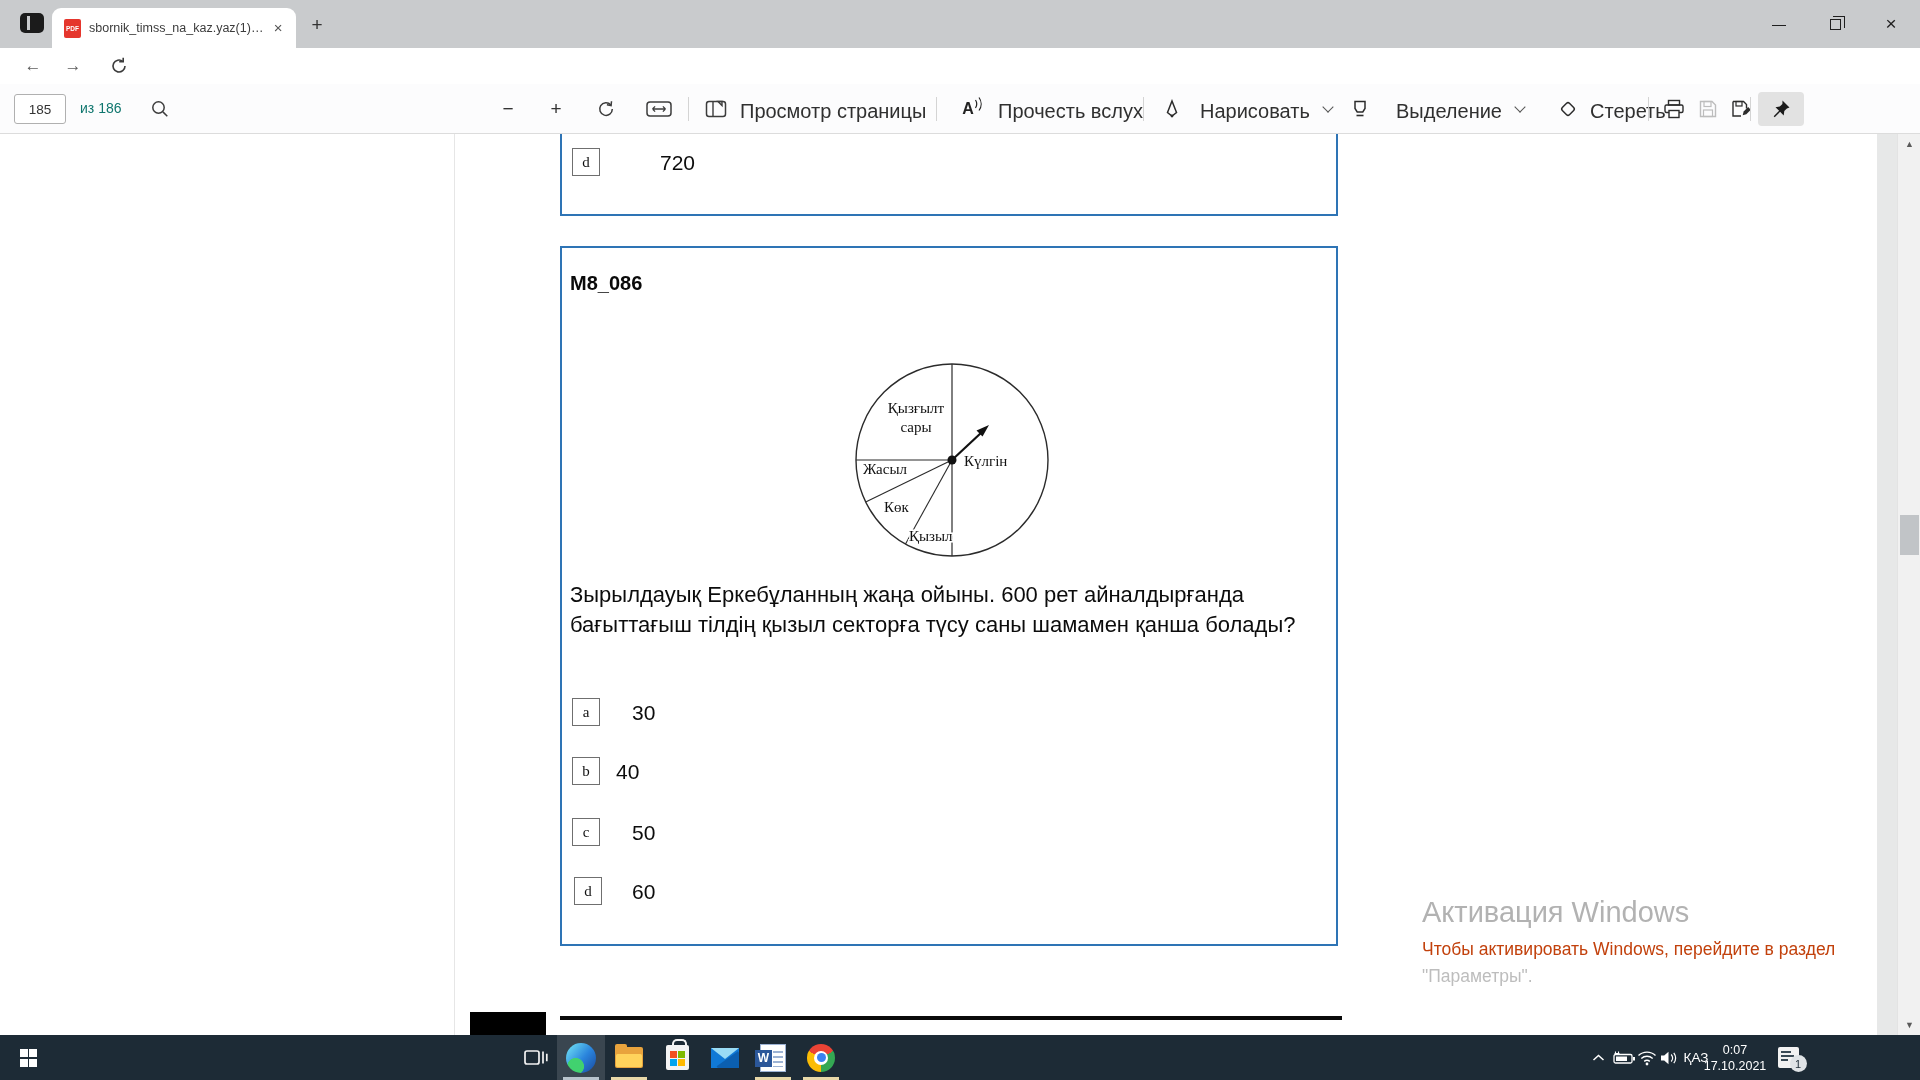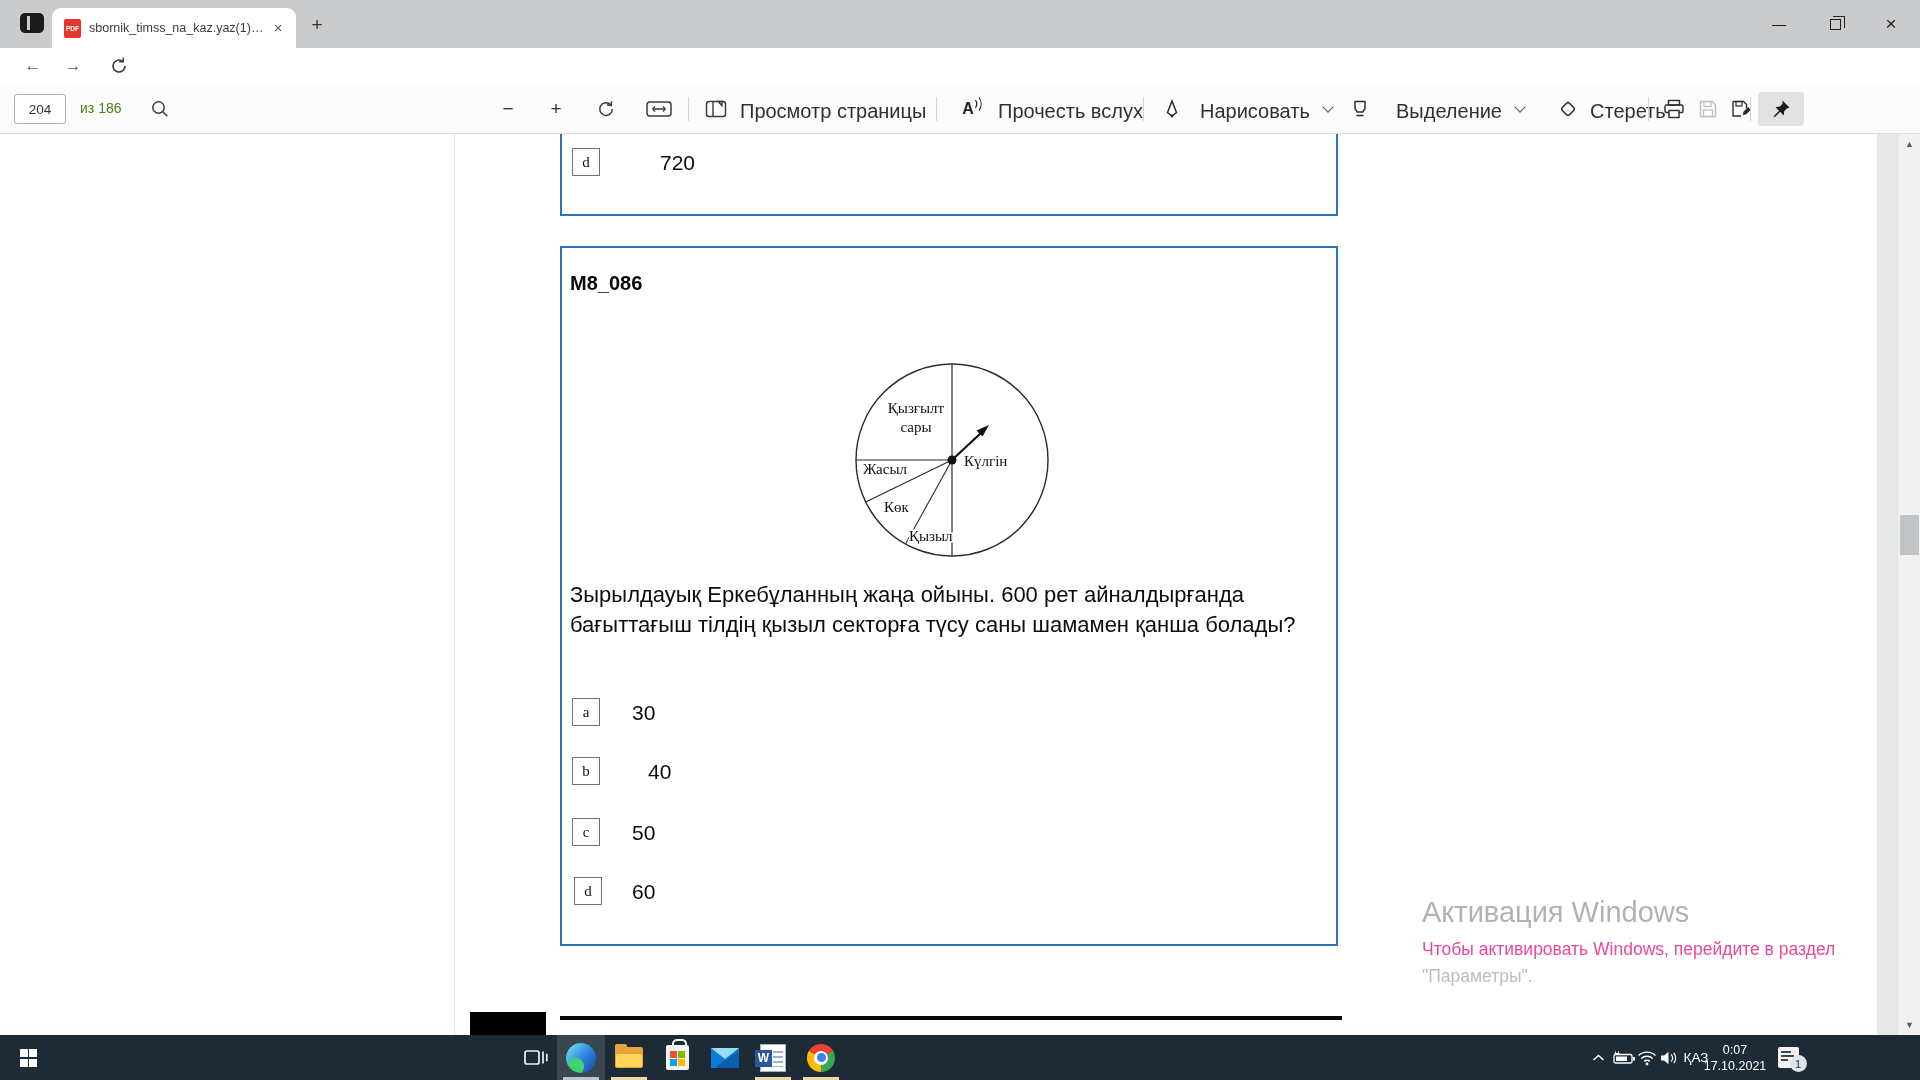--- a/index.html
+++ b/index.html
@@ -49,21 +49,21 @@
   .avatar-c::before { content:""; position:absolute; left:7px; top:4px; width:8px; height:8px; border-radius:50%; background:#8a8f94; }
   .avatar-c::after { content:""; position:absolute; left:3px; top:13px; width:16px; height:10px; border-radius:8px 8px 0 0; background:#8a8f94; }
   .dots { font-size:17px; color:#3c3c3c; letter-spacing:1px; }
 
   
   .pdftoolbar { position:absolute; left:0; top:84px; width:1920px; height:50px; background:#fcfcfd;
                 border-bottom:1px solid #dcdcdc; }
   .pagebox { position:absolute; left:14px; top:10px; width:52px; height:30px; border:1px solid #b0b0b0;
              border-radius:3px; background:#fff; font-size:13.5px; color:#333; display:flex;
              align-items:center; justify-content:center; }
-  .oftotal { position:absolute; left:80px; top:16px; font-size:14px; color:#4d7c0f; }
+  .oftotal { position:absolute; left:80px; top:16px; font-size:14px; color:#0f766e; }
   .t-ic { position:absolute; top:9px; width:32px; height:32px; display:flex; align-items:center; justify-content:center; }
   .t-label { position:absolute; top:16px; font-size:20px; color:#303030; white-space:nowrap; }
   .t-sep { position:absolute; top:13px; width:1px; height:24px; background:#d4d4d4; }
   .zoomglyph { font-size:19px; color:#333; }
   .chev-dn { width:8px; height:8px; border-right:1.6px solid #555; border-bottom:1.6px solid #555;
              transform:rotate(45deg); margin-top:-4px; }
   .pinbtn { position:absolute; left:1758px; top:8px; width:46px; height:34px; background:#e2e2e2;
             border-radius:4px; display:flex; align-items:center; justify-content:center; }
   .readaloud { position:relative; font-size:16px; color:#222; font-weight:bold; }
   .readaloud svg { position:absolute; left:12px; top:-3px; }
@@ -86,21 +86,21 @@
   .qtext { position:absolute; left:570px; top:446px; width:742px; font-size:22px; line-height:30px; color:#0c0c0c; }
 
   .spinner { position:absolute; left:852px; top:226px; }
   .spinner text { font-family:"Liberation Serif",serif; font-size:15px; fill:#111;
                   paint-order:stroke; stroke:#fff; stroke-width:3px; }
 
   .blackrect { position:absolute; left:470px; top:878px; width:76px; height:23px; background:#000; }
   .blackline { position:absolute; left:560px; top:882px; width:782px; height:4px; background:#0a0a0a; }
 
   .wm-title { position:absolute; left:1422px; top:762px; font-size:29px; color:#b2b2b2; }
-  .wm-sub1 { position:absolute; left:1422px; top:805px; font-size:17.5px; color:#ec4899; }
+  .wm-sub1 { position:absolute; left:1422px; top:805px; font-size:17.5px; color:#c2410c; }
   .wm-sub2 { position:absolute; left:1422px; top:832px; font-size:17.5px; color:#bdbdbd; }
 
   .scrollbar { position:absolute; left:1897px; top:0; width:23px; height:901px; background:#f1f1f1;
                border-left:1px solid #e3e3e3; }
   .sb-arrow { position:absolute; left:0; width:23px; text-align:center; font-size:9px; color:#5a5a5a; }
   .sb-thumb { position:absolute; left:2px; top:381px; width:19px; height:40px; background:#c1c4c7; }
 
   
   .taskbar { position:absolute; left:0; top:1035px; width:1920px; height:45px; background:#1d2b36; }
   .startbtn { position:absolute; left:0; top:0; width:56px; height:45px; display:flex; align-items:center; justify-content:center; }
@@ -209,21 +209,21 @@
   </div>
   <div class="bar-icon" style="left:1806px;">
     <span class="avatar-c"></span>
   </div>
   <div class="bar-icon" style="left:1860px;">
     <span class="dots">⋯</span>
   </div>
 </div>
 
 <div class="pdftoolbar">
-  <div class="pagebox">204</div>
+  <div class="pagebox">185</div>
   <div class="oftotal">из 186</div>
   <div class="t-ic" style="left:144px;">
     <svg width="20" height="20" viewBox="0 0 20 20">
       <circle cx="8.5" cy="8.5" r="5.7" fill="none" stroke="#3c3c3c" stroke-width="1.5"></circle>
       <line x1="12.9" y1="12.9" x2="17.3" y2="17.3" stroke="#3c3c3c" stroke-width="1.5"></line>
     </svg>
   </div>
 
   <div class="t-ic" style="left:492px;">
       <span class="zoomglyph">−</span>
@@ -343,21 +343,21 @@
     <text x="32" y="152">Көк</text>
     <text x="57" y="181">Қызыл</text>
     <text x="112" y="106">Күлгін</text>
   </svg>
 
   <div class="qtext">Зырылдауық Еркебұланның жаңа ойыны. 600 рет айналдырғанда бағыттағыш тілдің қызыл секторға түсу саны шамамен қанша болады?</div>
 
   <div class="optletter" style="left:572px; top:564px;">a</div>
   <div class="optvalue" style="left:632px; top:567px;">30</div>
   <div class="optletter" style="left:572px; top:623px;">b</div>
-  <div class="optvalue" style="left:648px; top:626px;">40</div>
+  <div class="optvalue" style="left:616px; top:626px;">40</div>
   <div class="optletter" style="left:572px; top:684px;">c</div>
   <div class="optvalue" style="left:632px; top:687px;text-align:right;">50</div>
   <div class="optletter" style="left:574px; top:743px;">d</div>
   <div class="optvalue" style="left:632px; top:746px;">60</div>
 
   <div class="blackrect"></div>
   <div class="blackline"></div>
 
   <div class="wm-title">Активация Windows</div>
   <div class="wm-sub1">Чтобы активировать Windows, перейдите в раздел</div>

